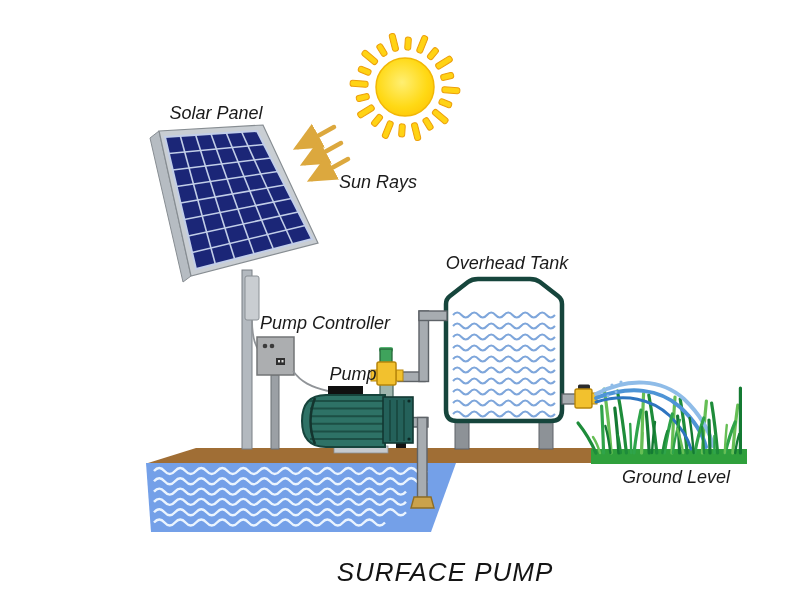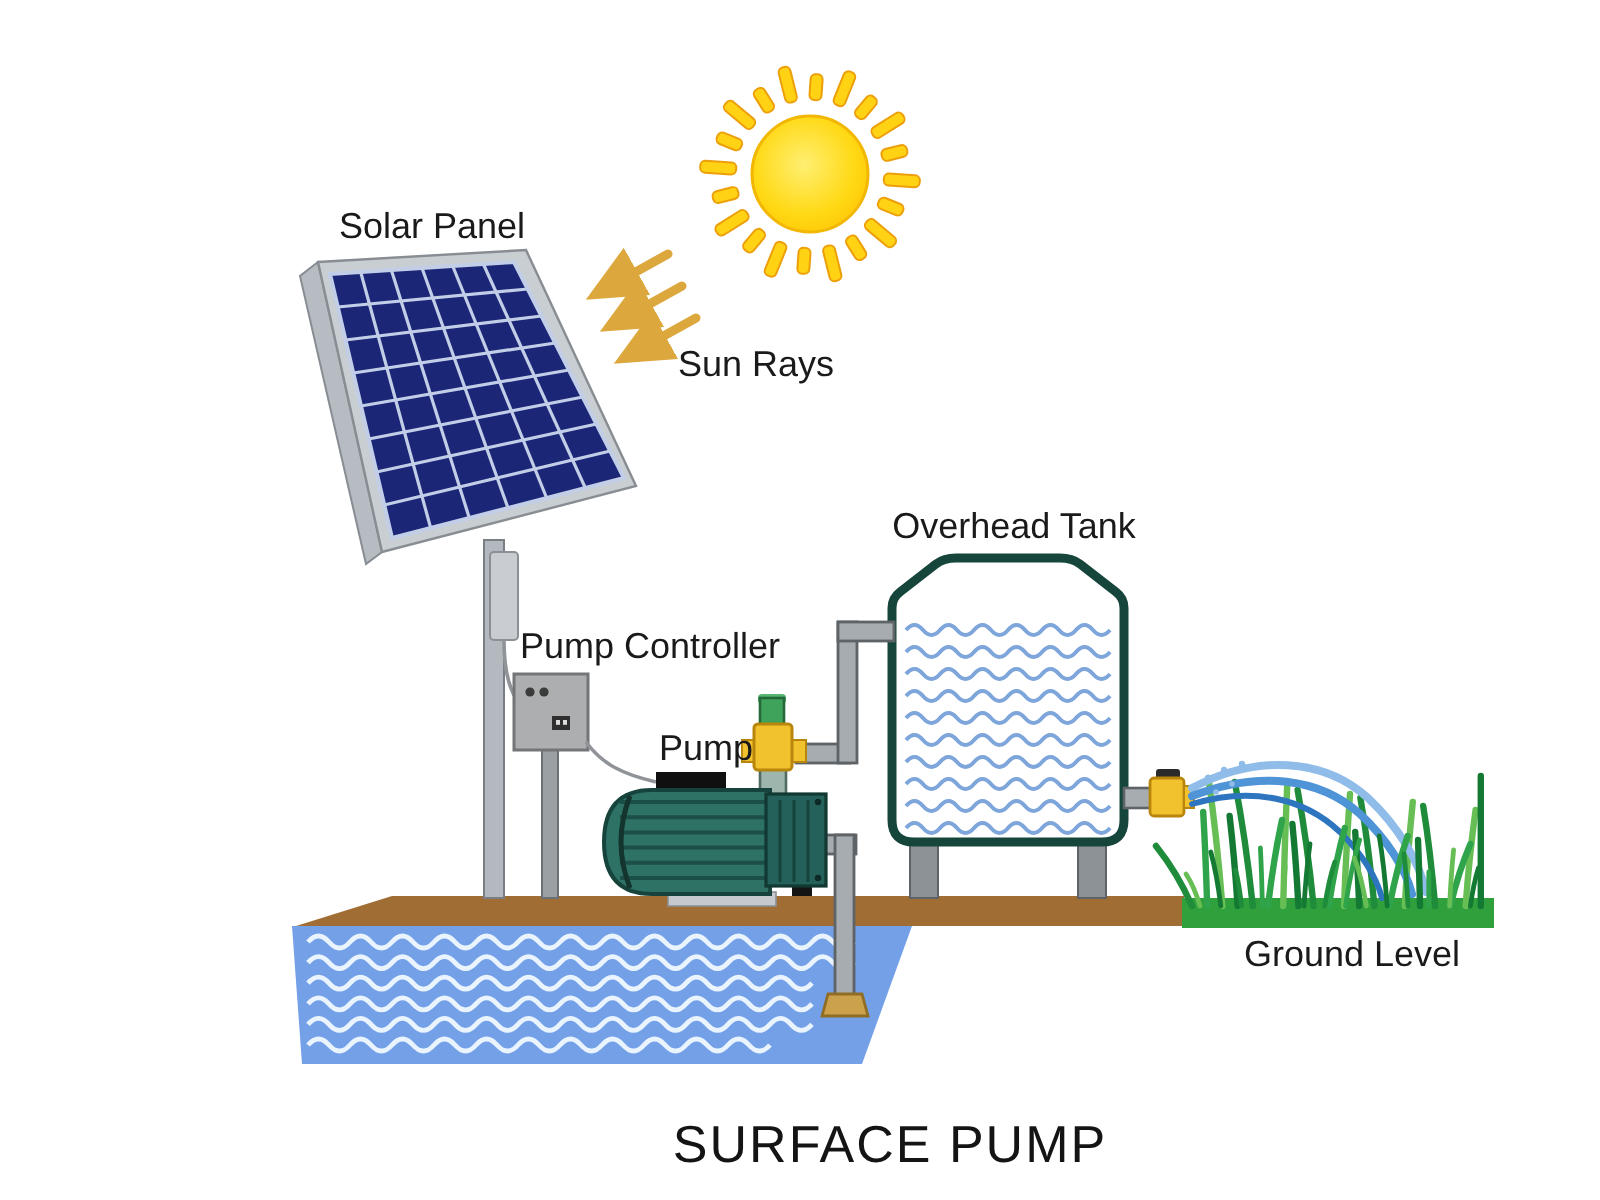--- a/index.html
+++ b/index.html
@@ -1,17 +1,17 @@
 <!DOCTYPE html>
 <html><head>
 <meta charset="utf-8">
 <style>
   html,body{margin:0;padding:0;background:#ffffff;}
   .stage{position:relative;width:800px;height:600px;background:#ffffff;overflow:hidden;
-         font-family:"Liberation Sans",sans-serif;}
+         font-family:"Liberation Sans",sans-serif;font-style:italic;}
   svg{display:block;}
   .lbl{font-family:"Liberation Sans",sans-serif;font-size:18px;fill:#1a1a1a;}
   .title-txt{font-family:"Liberation Sans",sans-serif;font-size:26px;fill:#141414;letter-spacing:1px;}
 </style>
 </head>
 <body>
 
 <div class="stage">
 <svg id="scene" width="800" height="600" viewBox="0 0 800 600">
   <defs>

